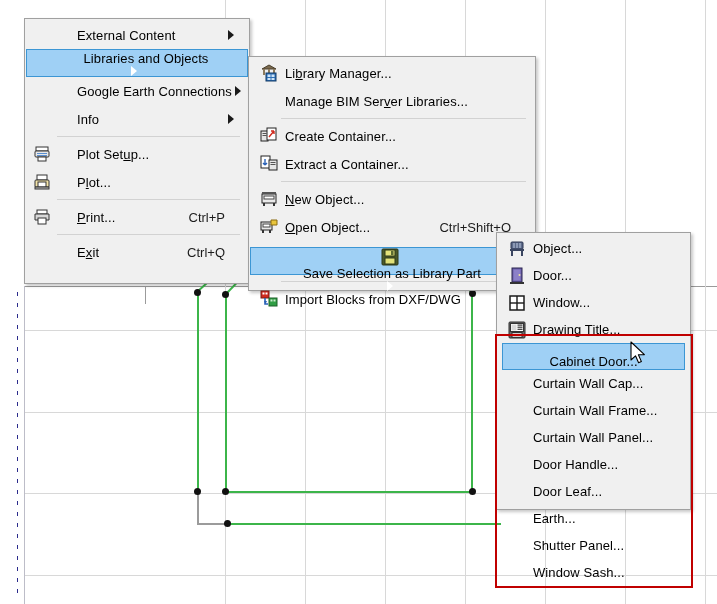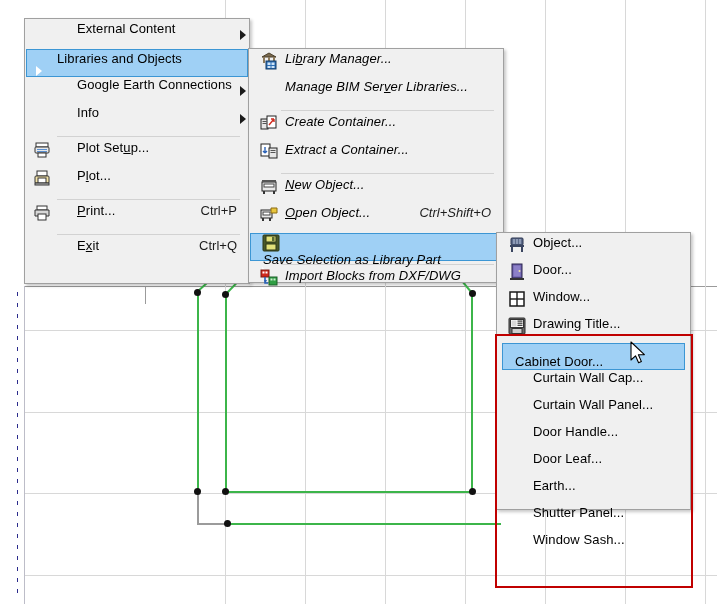--- a/index.html
+++ b/index.html
@@ -30,45 +30,45 @@
   
   .menu{
     position:absolute;
     background:#f0f0f0;
     border:1px solid #a0a0a0;
     box-shadow:2px 2px 3px rgba(0,0,0,.22);
     padding:2px 0;
     box-sizing:border-box;
   }
   .mi{
-    position:relative;display:flex;
+    position:relative;display:flex;align-items:center;
     height:26px;box-sizing:border-box;
-    padding-left:8px;padding-right:0;
+    padding-left:8px;padding-right:12px;
     white-space:nowrap;cursor:default;
   }
   .mi .ico{width:24px;min-width:24px;height:20px;display:flex;align-items:center;justify-content:center;}
   .mi .lbl{flex:1;padding-left:4px;font-size:13px;letter-spacing:.1px;}
   .mi .accel{padding-left:22px;font-size:13px;color:#1c1c1c;}
   .mi .arrow{width:12px;min-width:12px;display:flex;align-items:center;justify-content:center;}
   .mi.sel{background:#9fd0f5;border:1px solid #3c96d4;flex-direction:column;}
   .mi.sel .arrow svg path{fill:#ffffff;}
   .sep{height:1px;background:#d2d2d2;margin:3px 9px 3px 32px;}
   u{text-decoration:underline;}
 
   
   #menu1{left:24px;top:18px;width:226px;height:266px;}
   #menu1 .mi{height:28px;padding-left:6px;}
   #menu1 .mi .lbl{padding-left:24px;}
   #menu1 .mi.sel{margin:0 1px;width:calc(100% - 2px);}
   #menu1 .ico{width:22px;min-width:22px;}
 
   
-  #menu2{left:248px;top:48px;width:256px;height:235px;font-style:italic;}
+  #menu2{left:248px;top:56px;width:288px;height:235px;}
   #menu2 .mi{height:28px;}
-  #menu2 .mi.sel{margin:0 1px;width:calc(100% - 2px);}
+  #menu2 .mi.sel{margin:6px 1px;width:calc(100% - 2px);}
 
   
   #menu3{left:496px;top:216px;width:195px;height:278px;margin-top:16px;}
   #menu3 .mi{height:27px;}
   #menu3 .mi .lbl{padding-left:4px;}
   #menu3 .mi.sel{margin:0 5px;width:calc(100% - 10px);}
 
   
   #red-box{
     position:absolute;left:495px;top:334px;width:198px;height:254px;
@@ -373,20 +373,24 @@
     <div class="mi sel">
       <span class="ico"></span>
       <span class="lbl">Cabinet Door...</span>
     </div>
     <div class="mi">
       <span class="ico"></span>
       <span class="lbl">Curtain Wall Cap...</span>
     </div>
     <div class="mi">
       <span class="ico"></span>
+      <span class="lbl">Curtain Wall Frame...</span>
+    </div>
+    <div class="mi">
+      <span class="ico"></span>
       <span class="lbl">Curtain Wall Panel...</span>
     </div>
     <div class="mi">
       <span class="ico"></span>
       <span class="lbl">Door Handle...</span>
     </div>
     <div class="mi">
       <span class="ico"></span>
       <span class="lbl">Door Leaf...</span>
     </div>

